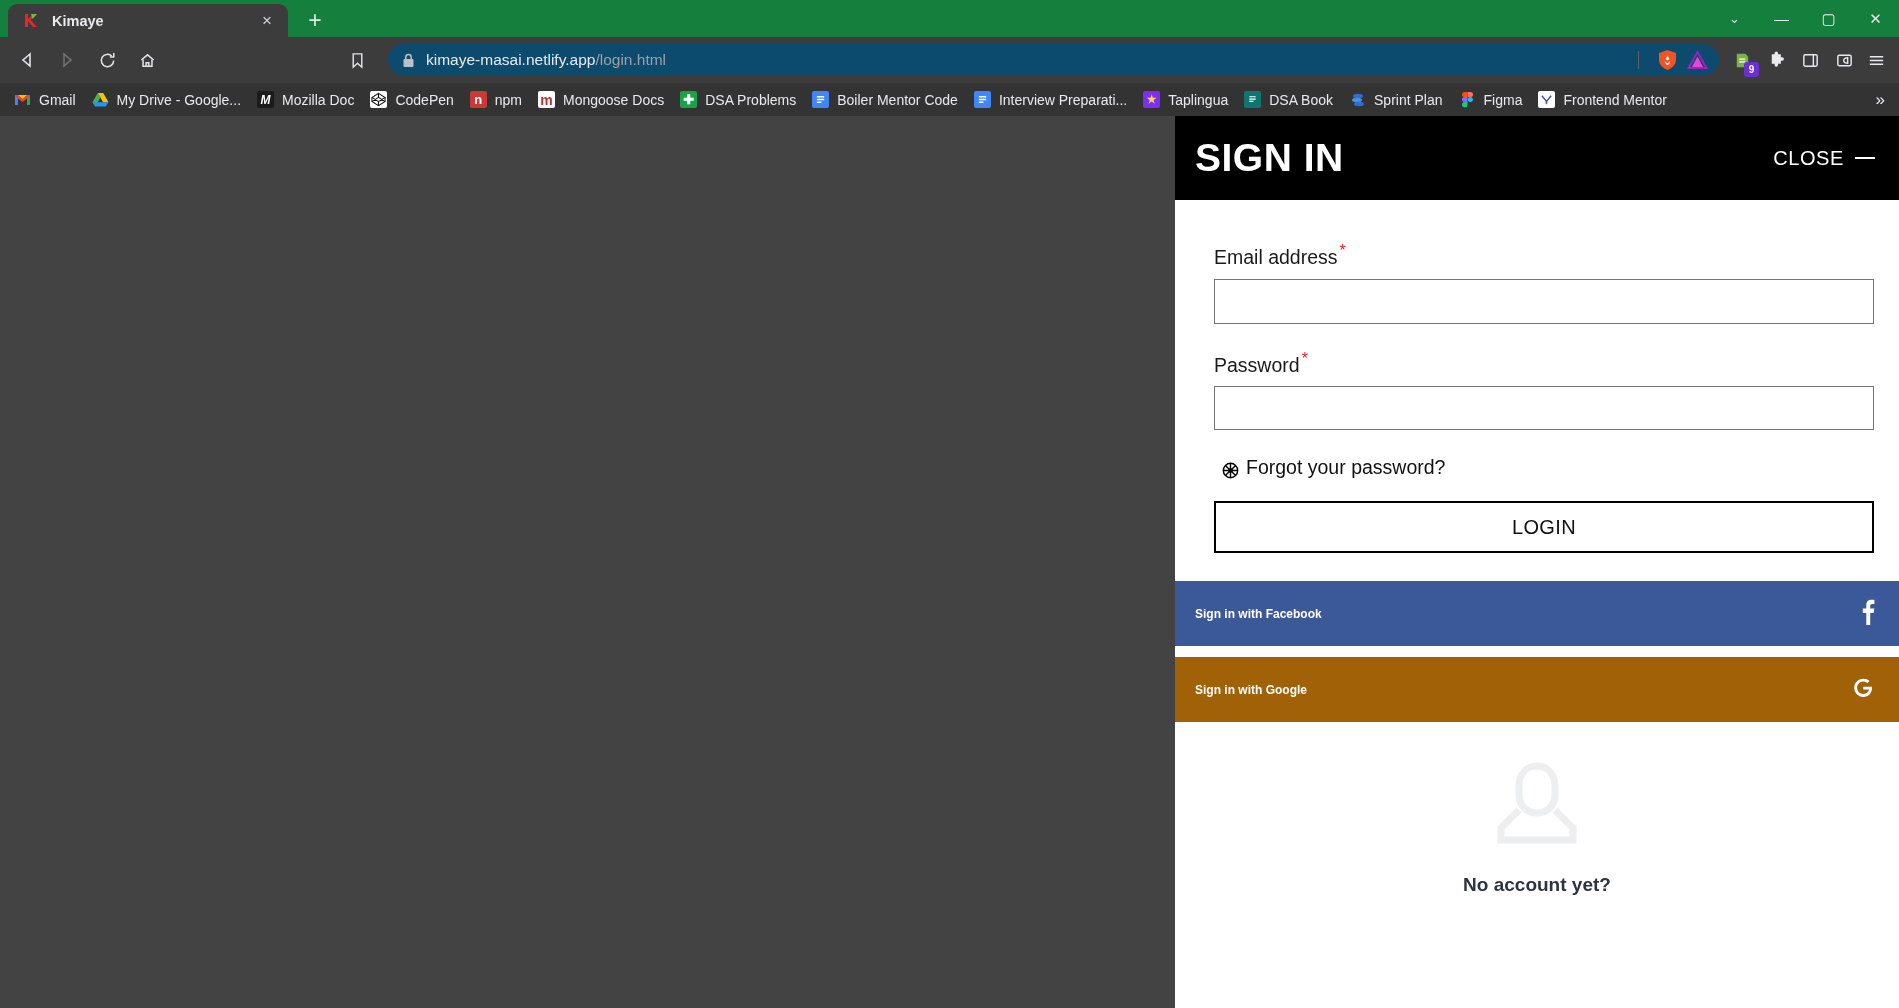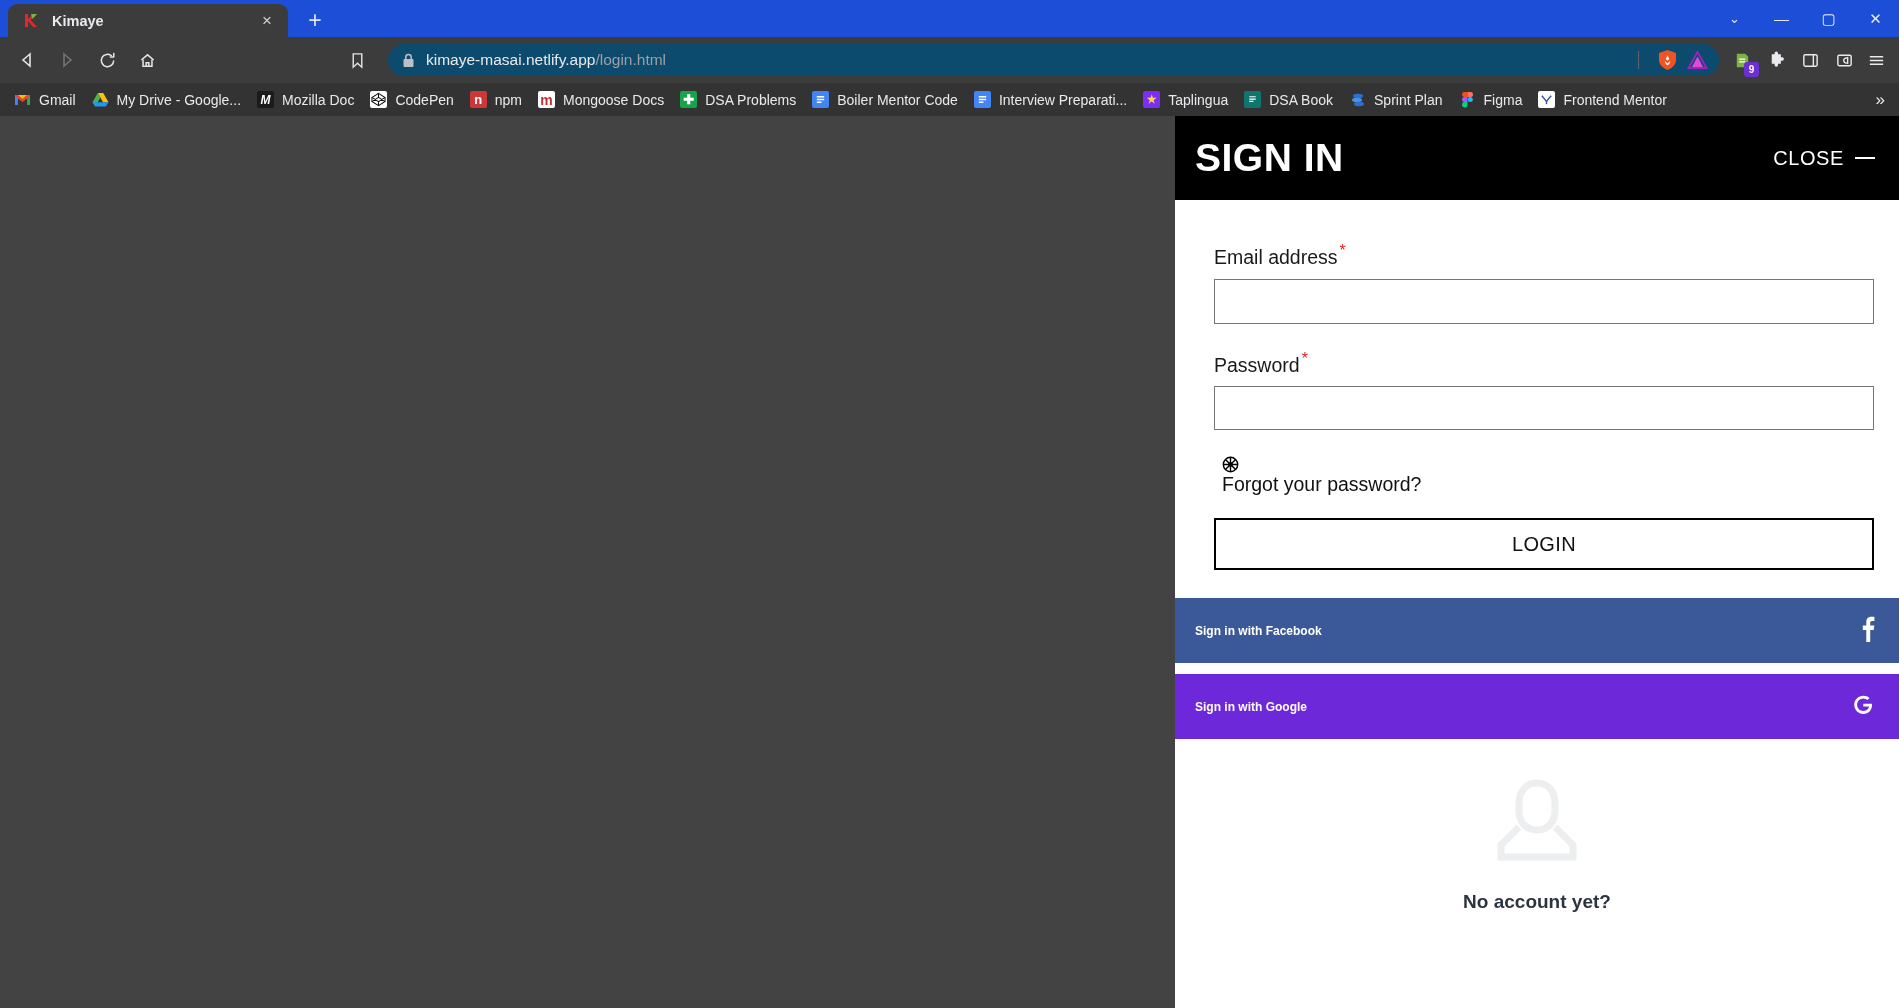--- a/index.html
+++ b/index.html
@@ -7,21 +7,21 @@
     width: 1899px; height: 1008px;
     overflow: hidden;
     font-family: "Liberation Sans", sans-serif;
     background: #3c3c3c;
   }
 
   
   .browser { width: 1899px; height: 1008px; display: flex; flex-direction: column; }
 
   .tabstrip {
-    height: 37px; background: #1d4ed8;
+    height: 37px; background: #15803d;
     display: flex; align-items: flex-end; position: relative;
     flex: 0 0 37px;
   }
   .tab {
     width: 280px; height: 33px; margin-left: 8px;
     background: #3c3c3c; border-radius: 9px 9px 0 0;
     display: flex; align-items: center; padding: 0 10px 0 14px;
     position: relative;
   }
   .tab-favicon {
@@ -160,21 +160,21 @@
   .req { color: #e02020; font-size: 16px; vertical-align: super; margin-left: 2px; }
   .field-input {
     width: 100%; height: 45px; border: 1px solid #767676;
     background: #fff; font-size: 16px; padding: 0 10px;
     font-family: "Liberation Sans", sans-serif; color: #111;
     outline: none; display: block;
   }
   .field.pwd .field-input { height: 44px; }
 
   .forgot-row {
-    display: flex; align-items: flex-start; margin: 8px 0 22px 8px; flex-direction: column;
+    display: flex; align-items: flex-end; margin: 8px 0 22px 8px;
   }
   .forgot-ico {
     font-size: 18px; color: #000; margin-right: 7px;
     line-height: 1; display: inline-flex;
   }
   .forgot-text { font-size: 19.5px; color: #111; }
 
   .login-btn {
     width: 100%; height: 52px; background: #ffffff;
     border: 2px solid #000000; font-size: 20px; color: #111;
@@ -484,21 +484,21 @@
 
       <div class="social" style="background:#3b5998">
         <span class="social-label">Sign in with Facebook</span>
         <span class="social-ico">
           <svg width="14" height="26" viewBox="0 0 14 26">
             <path d="M9.2 26 L9.2 14 L12.7 14 L13.3 9.6 L9.2 9.6 L9.2 7 C9.2 5.7 9.6 4.9 11.4 4.9 L13.4 4.9 L13.4 1 C13 0.95 11.8 0.84 10.4 0.84 C7.4 0.84 5.3 2.65 5.3 6 L5.3 9.6 L1.8 9.6 L1.8 14 L5.3 14 L5.3 26 Z" fill="#ffffff"></path>
           </svg>
         </span>
       </div>
 
-      <div class="social" style="background:#6d28d9">
+      <div class="social" style="background:#a16207">
         <span class="social-label">Sign in with Google</span>
         <span class="social-ico">
           <svg width="24" height="24" viewBox="0 0 24 24">
             <path d="M12.3 10.8 L12.3 13.6 L18.1 13.6 C17.8 15.1 16.3 18 12.3 18 C8.9 18 6.1 15.2 6.1 11.8 C6.1 8.4 8.9 5.6 12.3 5.6 C14.2 5.6 15.5 6.4 16.3 7.1 L18.5 5 C17 3.6 14.9 2.8 12.3 2.8 C7.3 2.8 3.2 6.9 3.2 11.8 C3.2 16.8 7.3 20.9 12.3 20.9 C17.5 20.9 21 17.2 21 12 C21 11.4 20.9 11 20.9 10.8 Z" fill="#ffffff"></path>
           </svg>
         </span>
       </div>
 
       <div class="no-account">
         <span class="avatar-ico">

